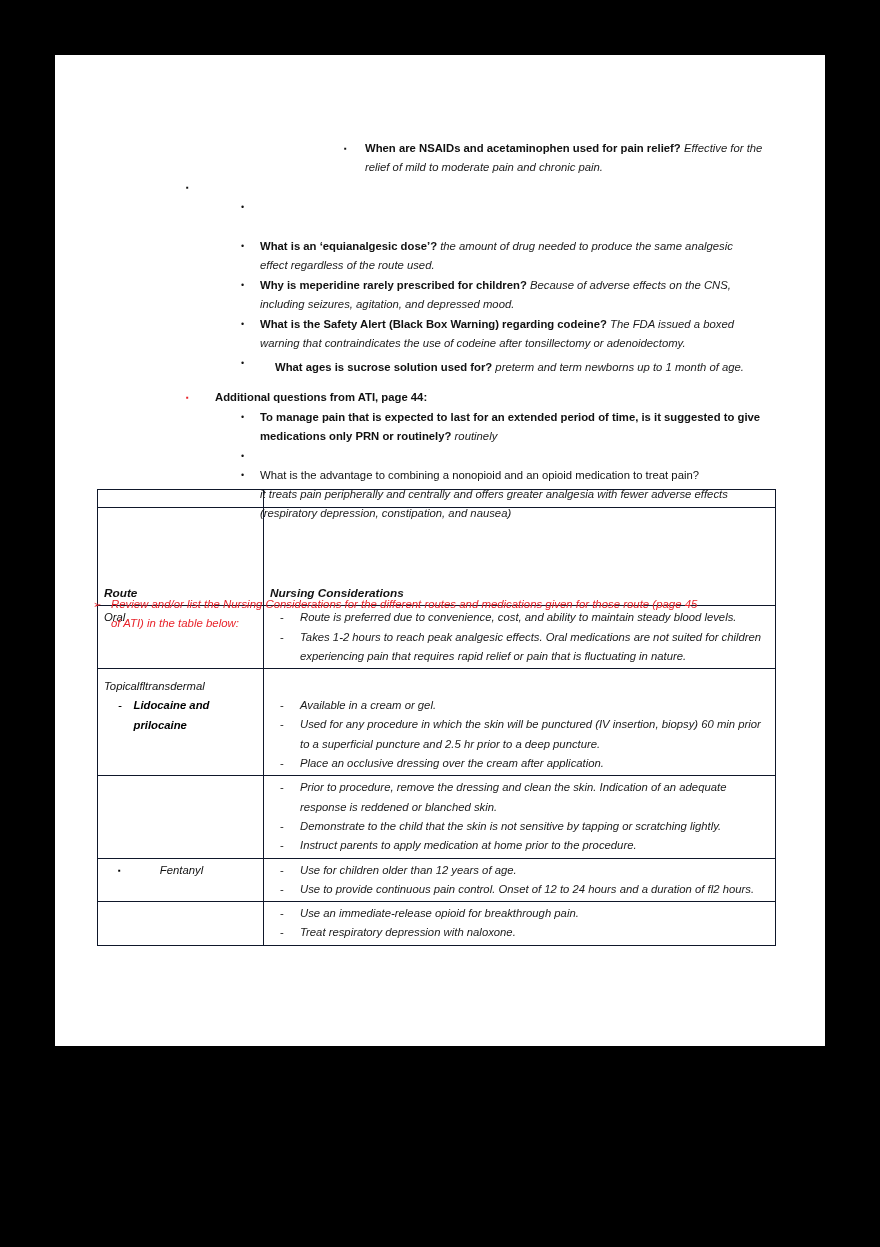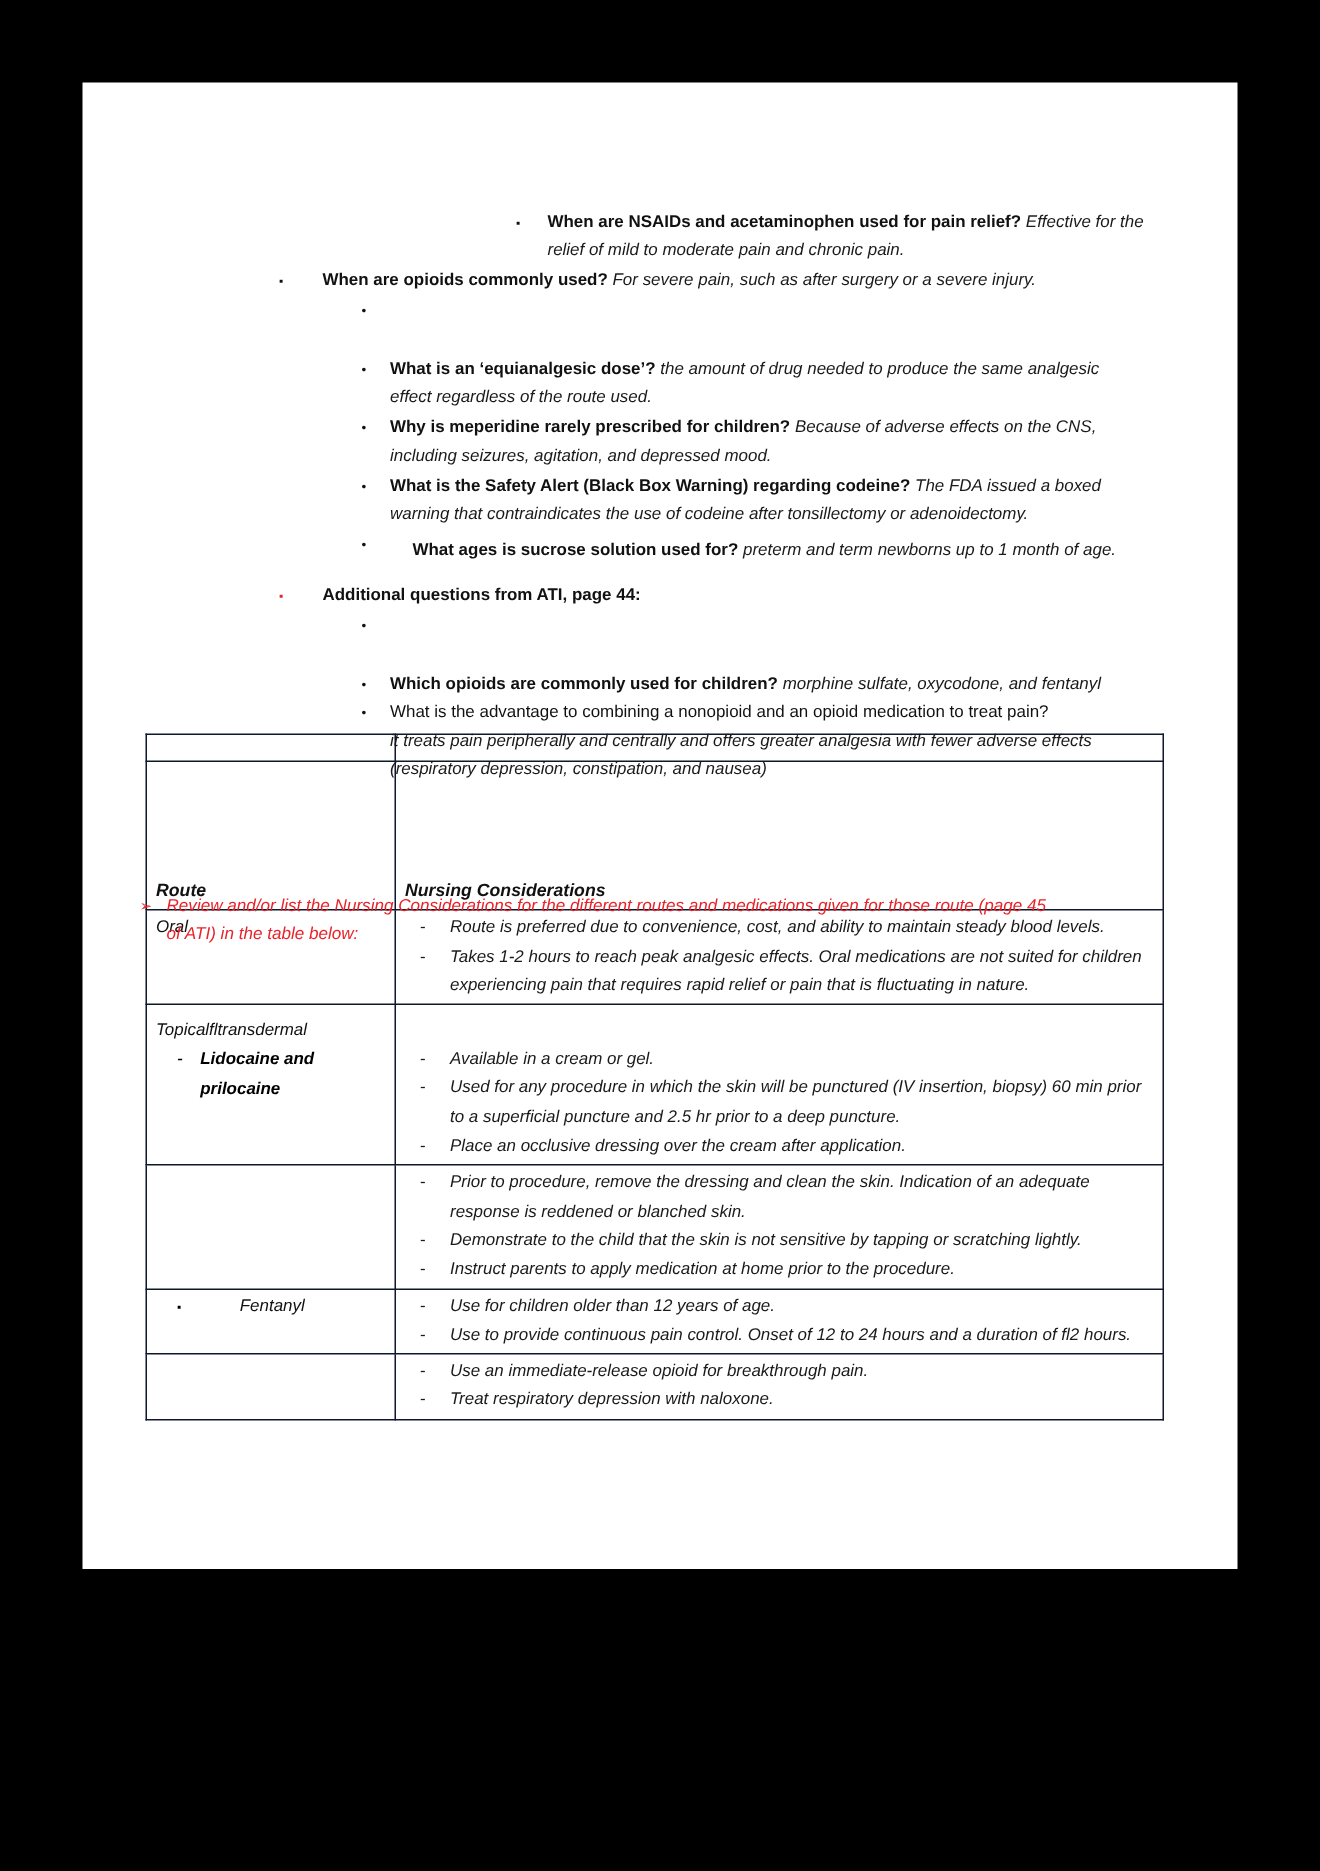--- a/index.html
+++ b/index.html
@@ -156,24 +156,20 @@
 <div class="page">
   <div class="doc">
 
     <span class="bullet sq" style="left:289px; top:84px;">▪</span>
     <div class="blk" style="left:310px; top:84px; width:405px;">
       <span class="q">When are NSAIDs and acetaminophen used for pain relief?</span>
       <span class="a">Effective for the relief of mild to moderate pain and chronic pain.</span>
     </div>
 
     <span class="bullet sq" style="left:131px; top:123px;">▪</span>
-    <div class="blk" style="left:160px; top:123px; width:560px;">
-      <span class="q">When are opioids commonly used?</span>
-      <span class="a">For severe pain, such as after surgery or a severe injury.</span>
-    </div>
 
     <span class="bullet" style="left:186px; top:143px;">•</span>
 
     <span class="bullet" style="left:186px; top:182px;">•</span>
     <div class="blk" style="left:205px; top:182px; width:487px;">
       <span class="q">What is an ‘equianalgesic dose’?</span>
       <span class="a">the amount of drug needed to produce the same analgesic effect regardless of the route used.</span>
     </div>
 
     <span class="bullet" style="left:186px; top:221px;">•</span>
@@ -191,26 +187,26 @@
     <span class="bullet" style="left:186px; top:299px;">•</span>
     <div class="blk" style="left:205px; top:303px; width:520px;margin-left:15px;">
       <span class="q">What ages is sucrose solution used for?</span>
       <span class="a">preterm and term newborns up to 1 month of age.</span>
     </div>
 
     <span class="bullet sq redb" style="left:131px; top:333px;">▪</span>
     <div class="blk red" style="left:160px; top:333px; width:520px; font-weight:bold;">Additional questions from ATI, page 44:</div>
 
     <span class="bullet" style="left:186px; top:353px;">•</span>
+    <div class="blk" style="left:205px; top:353px; width:520px;">
+      <span class="q">To manage pain that is expected to last for an extended period of time, is it suggested to give medications only PRN or routinely?</span>
+      <span class="a">routinely</span>
+    </div>
 
     <span class="bullet" style="left:186px; top:392px;">•</span>
-    <div class="blk" style="left:205px; top:392px; width:580px; white-space:nowrap;">
-      <span class="q">Which opioids are commonly used for children?</span>
-      <span class="a">morphine sulfate, oxycodone, and fentanyl</span>
-    </div>
 
     <span class="bullet" style="left:186px; top:411px;">•</span>
     <div class="blk" style="left:205px; top:411px; width:525px;">What is the advantage to combining a nonopioid and an opioid medication to treat pain?</div>
 
     <div class="overlap" style="left:205px; top:430px; width:500px;">it treats pain peripherally and centrally and offers greater analgesia with fewer adverse effects (respiratory depression, constipation, and nausea)</div>
 
     <div class="redinstr">
       <span class="arrow">➢</span>
       <div>Review and/or list the Nursing Considerations for the different routes and medications given for those route (page 45</div>
       <div>of ATI) in the table below:</div>

